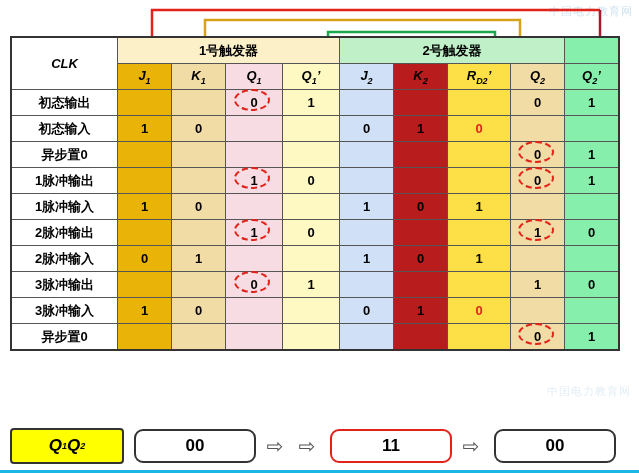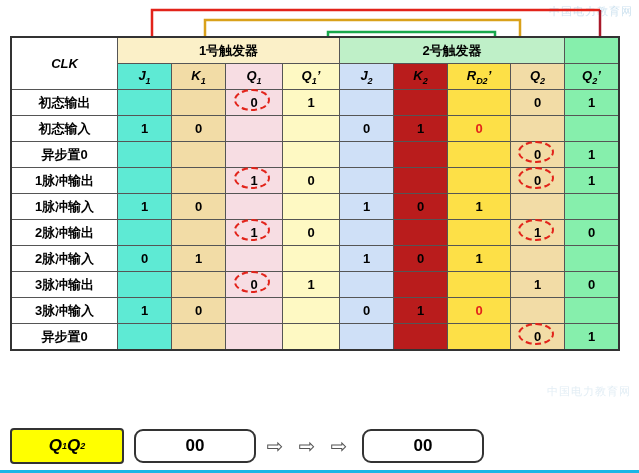--- a/index.html
+++ b/index.html
@@ -31,21 +31,21 @@
   }
   table.maintbl td, table.maintbl th{
     border:1px solid #555;
     text-align:center;
     vertical-align:middle;
     font-size:13px;
     height:25px;
     padding:0;
   }
   .c-label{width:105px;background:#ffffff;font-weight:bold;font-size:13px;}
-  .c-j1{width:53px;background:#5eead4;}
+  .c-j1{width:53px;background:#eab308;}
   .c-k1{width:53px;background:#f2dca6;}
   .c-q1{width:56px;background:#f7dde3;}
   .c-q1p{width:56px;background:#fef9c3;}
   .c-j2{width:53px;background:#cfe0f7;}
   .c-k2{width:53px;background:#b91c1c;}
   .c-rd{width:62px;background:#fde047;}
   .c-q2{width:53px;background:#f2dca6;}
   .c-q2p{width:53px;background:#86efac;}
   .hdr-row td{height:30px;font-style:italic;font-weight:bold;font-size:14px;}
   .clk-cell{
@@ -272,17 +272,18 @@
 <div class="bottom">
   <div class="qq">
     <span>Q</span>
       <span class="sub">1</span>
       <span>Q</span>
       <span class="sub">2</span>
   </div>
   <div class="state">00</div>
   <div class="arrowch">⇨</div>
   <div class="arrowch">⇨</div>
+  <div class="state red">11</div>
   <div class="arrowch">⇨</div>
   <div class="state">00</div>
 </div>
 
 <div class="btmline"></div>
 
 </body></html>

